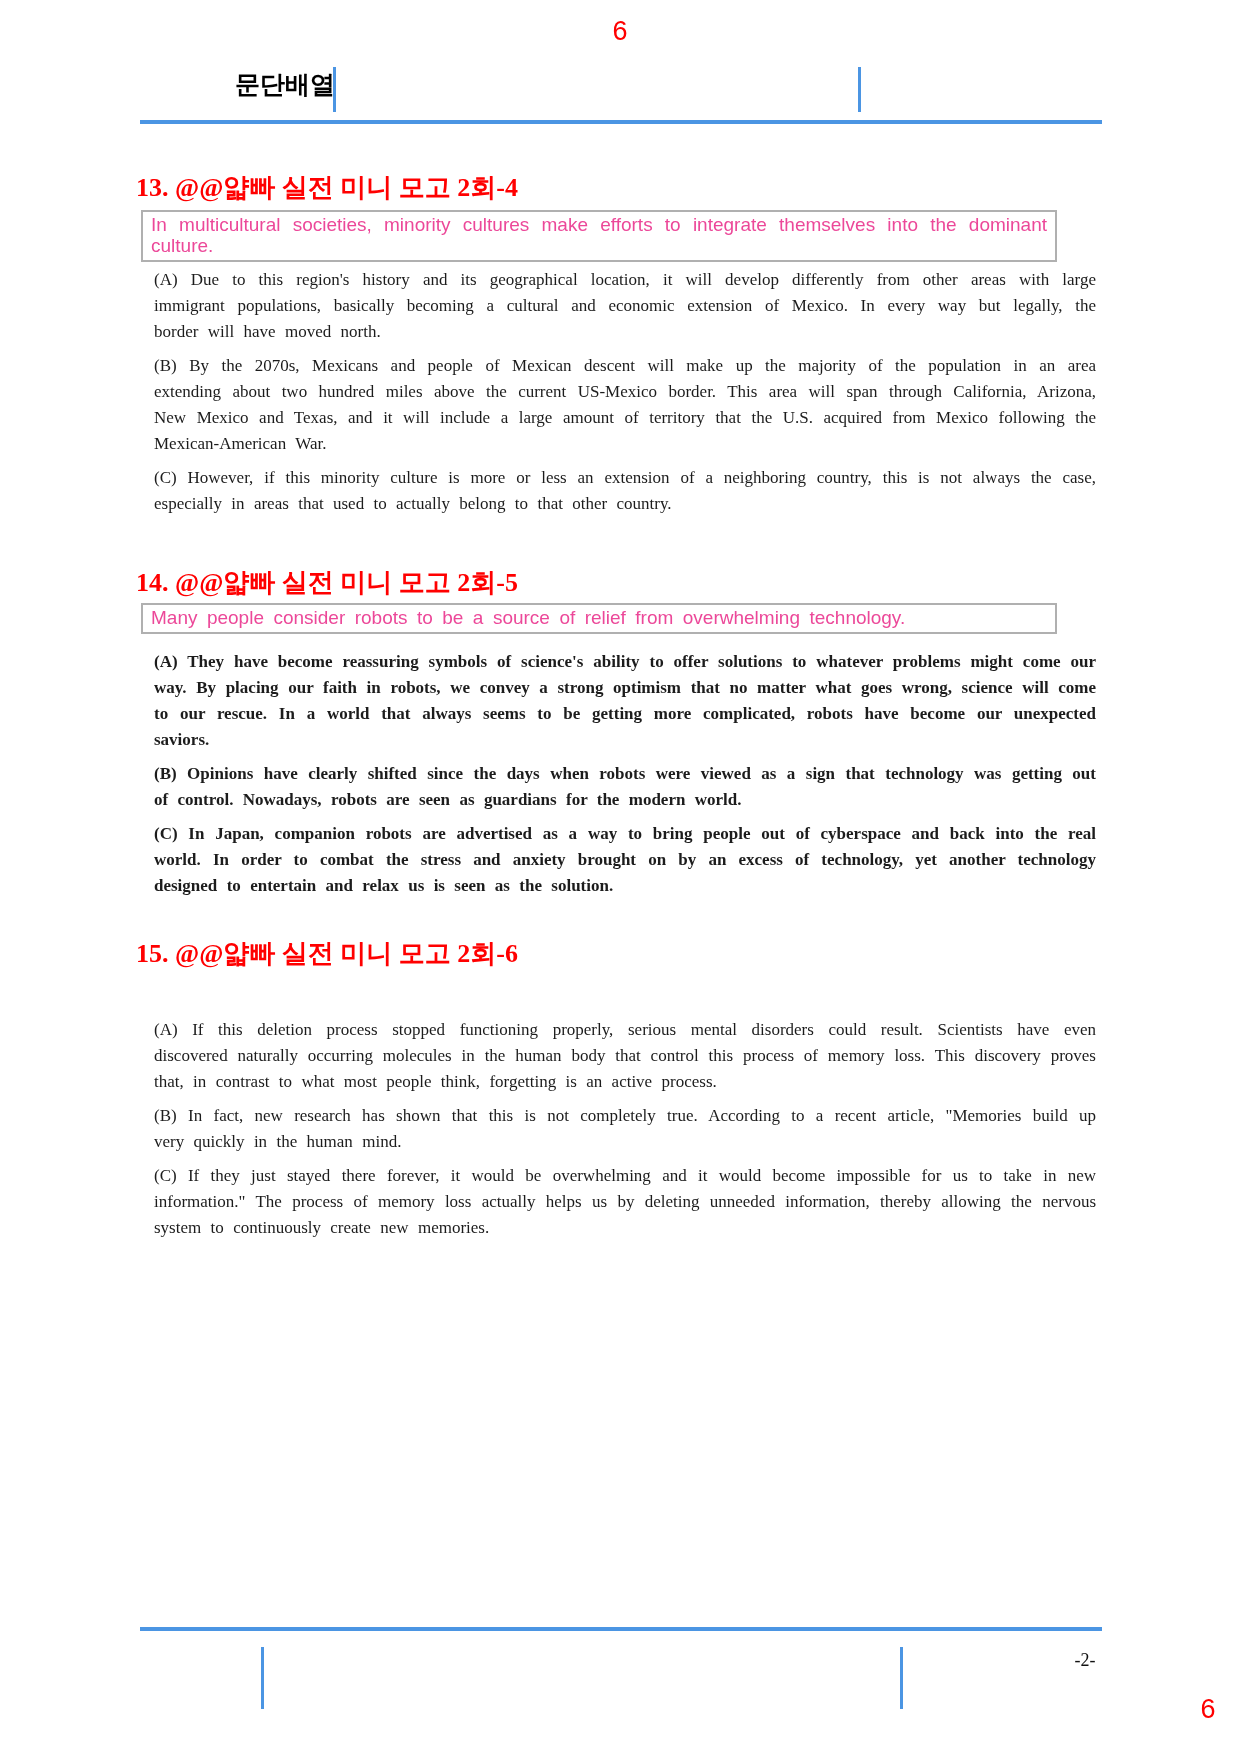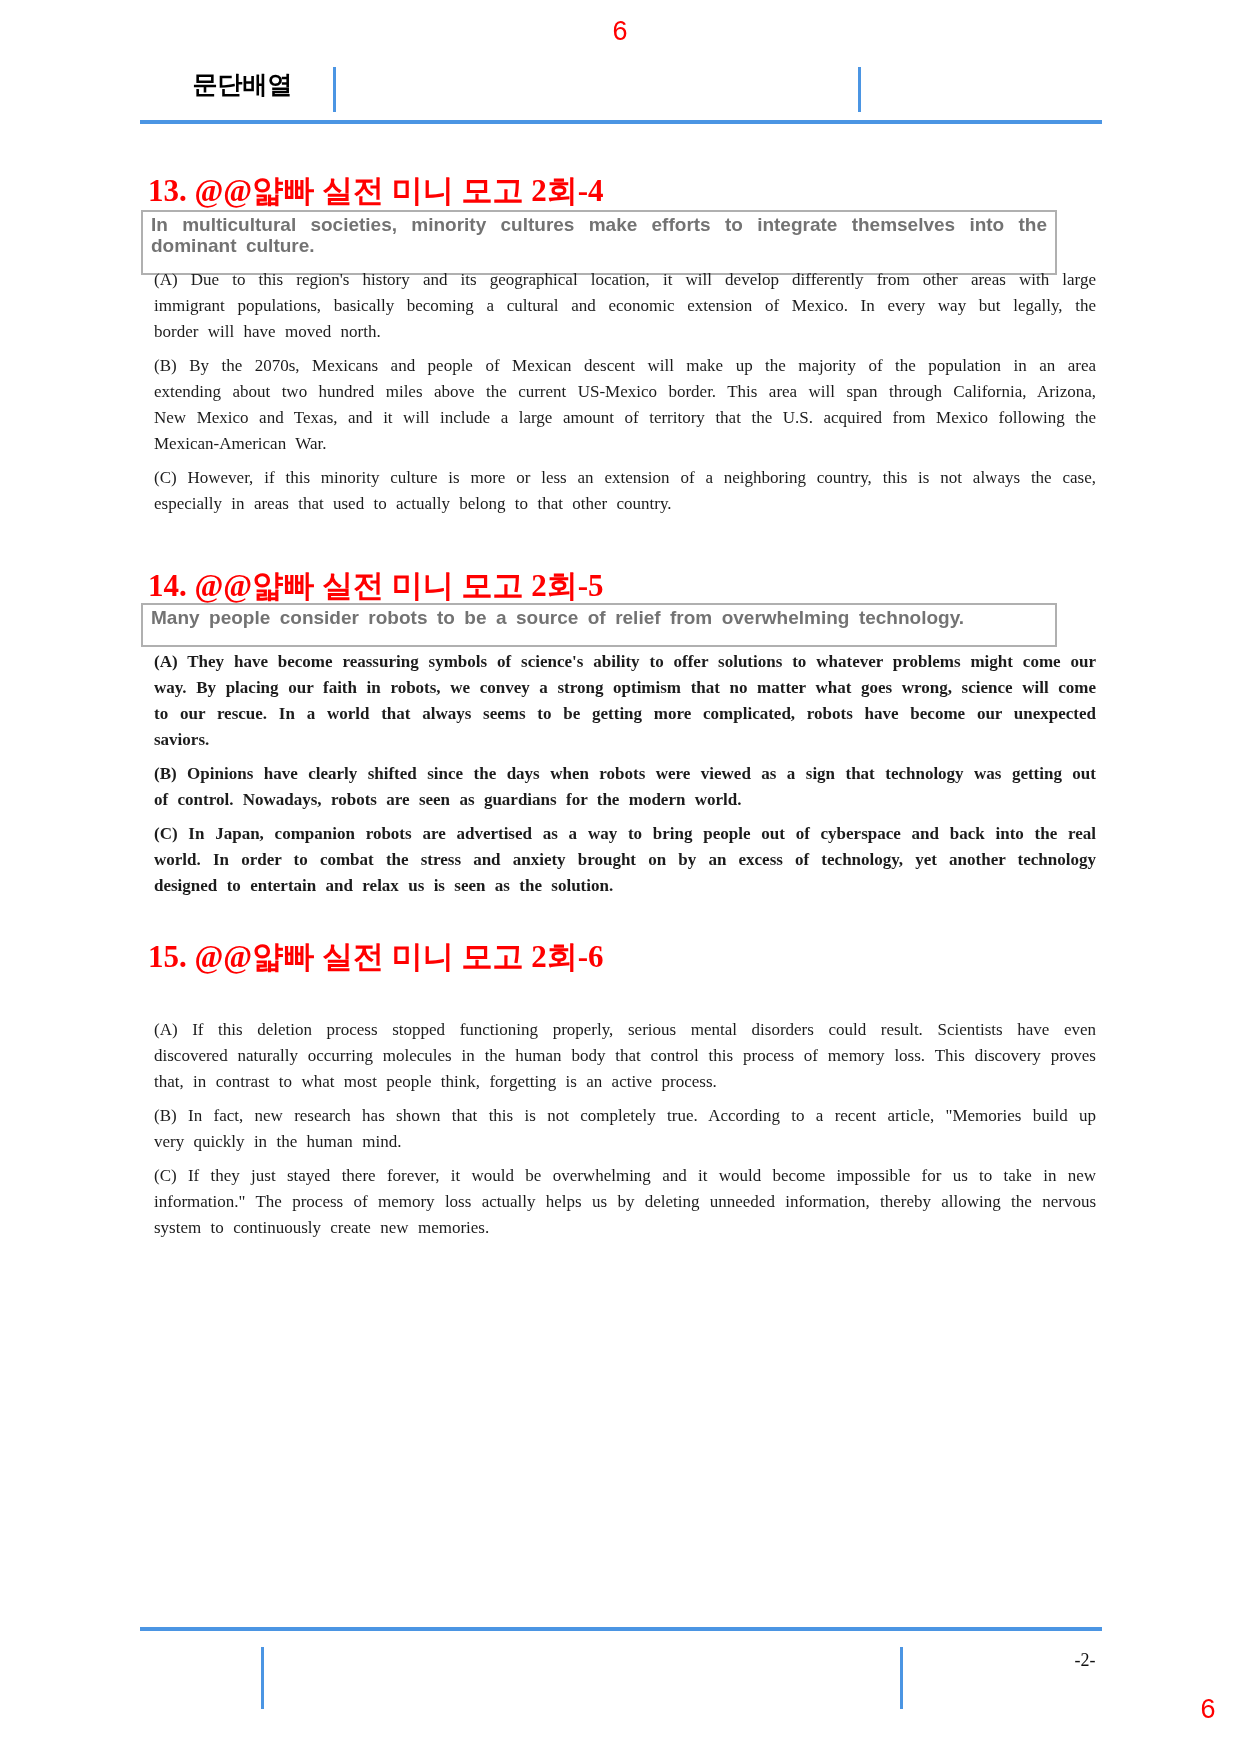--- a/index.html
+++ b/index.html
@@ -14,21 +14,21 @@
   
   .top-num{
     position:absolute; top:16px; left:0; width:1240px;
     text-align:center;
     font-family:"Liberation Sans", sans-serif;
     font-size:27px; color:#ff0000;
   }
   
   .hdr-label{
     position:absolute; left:150px; top:68px; width:185px;
-    text-align:center;
+    text-align:right;
     font-family:"Liberation Sans", sans-serif;
     font-weight:bold; font-size:25px; color:#000000;
   }
   .vbar{
     position:absolute; width:3px; height:45px; top:67px;
     background:#4b95e3;
   }
   .vbar.left{left:333px;}
   .vbar.right{left:858px;}
   .hdr-instr{
@@ -39,33 +39,33 @@
     line-height:26px;
   }
   .rule{
     position:absolute; left:140px; width:962px; height:4px;
     background:#4b95e3;
   }
   .rule.top{top:120px;}
   .rule.bottom{top:1627px;}
   
   .q-title{
-    position:absolute; left:148px; width:900px;
+    position:absolute; left:136px; width:900px;
     font-family:"Liberation Serif", serif;
-    font-weight:bold; font-size:31px; color:#ff0000;
+    font-weight:bold; font-size:26px; color:#ff0000;
     white-space:nowrap;
   }
   .q-box{
     position:absolute; left:141px; width:916px;
     box-sizing:border-box;
     border:2px solid #b0b0b0;
-    padding:2px 8px 17px 8px;
+    padding:2px 8px 4px 8px;
     font-family:"Liberation Sans", sans-serif;
-    font-weight:bold; font-size:19px; line-height:21px;
-    color:#737373;
+    font-weight:normal; font-size:19px; line-height:21px;
+    color:#ec4899;
     text-align:justify;
     word-spacing:0.22em;
   }
   .q-body{
     position:absolute; left:146px; width:958px;
     font-family:"Liberation Serif", serif;
     font-size:17px; line-height:26px; color:#1c1c1c;
   }
   .q-body p{
     margin:8px; text-align:justify; word-spacing:0.30em;

